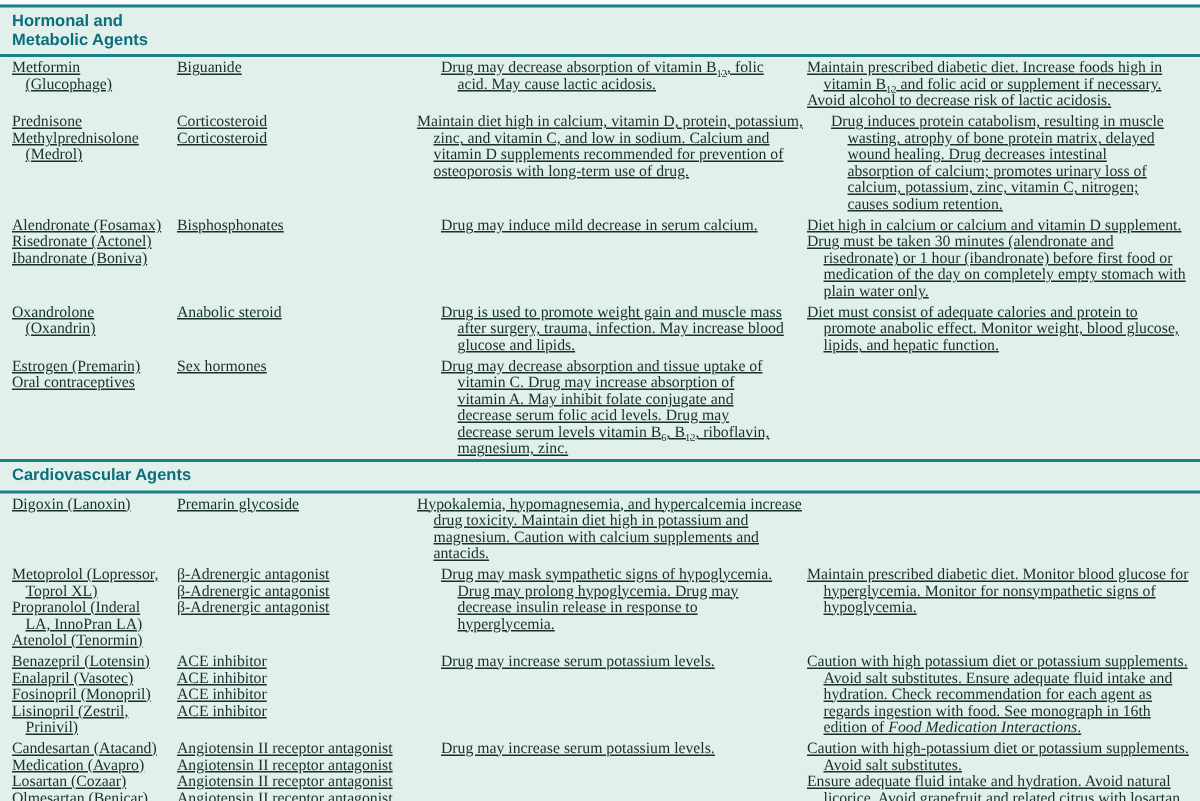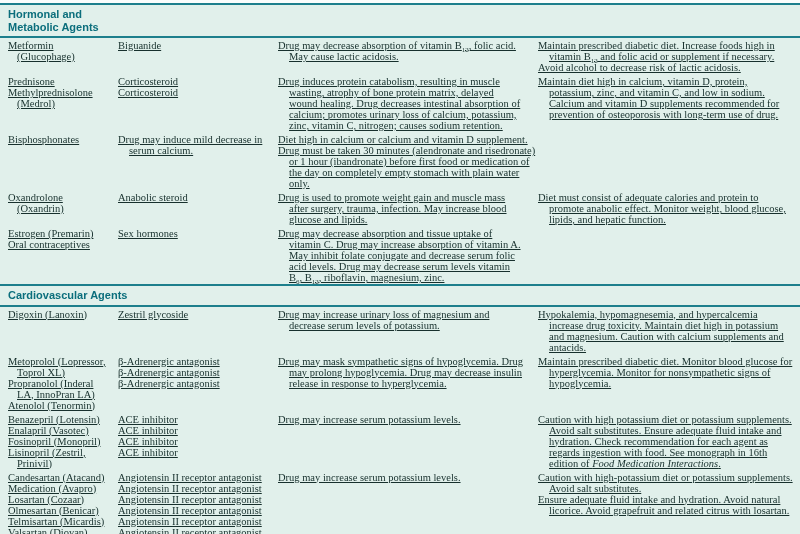--- a/index.html
+++ b/index.html
@@ -19,21 +19,21 @@
     font-weight:bold;font-size:11px;line-height:12.5px;
     color:var(--accent,#0b6e7c);
   }
   .row{
     display:grid;
     grid-template-columns:110px 160px 260px 1fr;
     padding:2px 6px 1px 8px;
     text-decoration:underline;
   }
   .cell{padding-right:6px;}
-  .cell.col3{padding-right:14px;}
+  .cell.col3{padding-right:14px;margin-left:16px;}
   .cell.col4{padding-right:0;}
   .drug{padding-left:9px;text-indent:-9px;}
   .cls{white-space:nowrap;}
   .para{padding-left:11px;text-indent:-11px;margin:0;}
   sub{font-size:7px;line-height:0;}
 </style>
 </head>
 <body style="--accent: #0b6e7c; --rule: #1d7f8c; --bg: #e1f0eb;">
 
 <div class="top-strip"></div>
@@ -59,28 +59,33 @@
     </div>
     <div class="row">
       <div class="cell col1">
         <div class="drug">Prednisone</div>
         <div class="drug">Methylprednisolone (Medrol)</div>
       </div>
       <div class="cell col2">
         <div class="cls">Corticosteroid</div>
         <div class="cls">Corticosteroid</div>
       </div>
+      <div class="cell col4">
+        <div class="para">Maintain diet high in calcium, vitamin D, protein, potassium, zinc, and vitamin C, and low in sodium. Calcium and vitamin D supplements recommended for prevention of osteoporosis with long-term use of drug.</div>
+      </div>
       <div class="cell col3">
         <div class="para">Drug induces protein catabolism, resulting in muscle wasting, atrophy of bone protein matrix, delayed wound healing. Drug decreases intestinal absorption of calcium; promotes urinary loss of calcium, potassium, zinc, vitamin C, nitrogen; causes sodium retention.</div>
       </div>
-      <div class="cell col4">
-        <div class="para">Maintain diet high in calcium, vitamin D, protein, potassium, zinc, and vitamin C, and low in sodium. Calcium and vitamin D supplements recommended for prevention of osteoporosis with long-term use of drug.</div>
-      </div>
     </div>
     <div class="row">
+      <div class="cell col1">
+        <div class="drug">Alendronate (Fosamax)</div>
+        <div class="drug">Risedronate (Actonel)</div>
+        <div class="drug">Ibandronate (Boniva)</div>
+      </div>
       <div class="cell col2">
         <div class="cls">Bisphosphonates</div>
       </div>
       <div class="cell col3">
         <div class="para">Drug may induce mild decrease in serum calcium.</div>
       </div>
       <div class="cell col4">
         <div class="para">Diet high in calcium or calcium and vitamin D supplement.</div>
         <div class="para">Drug must be taken 30 minutes (alendronate and risedronate) or 1 hour (ibandronate) before first food or medication of the day on completely empty stomach with plain water only.</div>
       </div>
@@ -112,24 +117,21 @@
       </div>
     </div>
     <div class="section-header">
       <div class="hl">Cardiovascular Agents</div>
     </div>
     <div class="row">
       <div class="cell col1">
         <div class="drug">Digoxin (Lanoxin)</div>
       </div>
       <div class="cell col2">
-        <div class="cls">Zestril glycoside</div>
-      </div>
-      <div class="cell col3">
-        <div class="para">Drug may increase urinary loss of magnesium and decrease serum levels of potassium.</div>
+        <div class="cls">Premarin glycoside</div>
       </div>
       <div class="cell col4">
         <div class="para">Hypokalemia, hypomagnesemia, and hypercalcemia increase drug toxicity. Maintain diet high in potassium and magnesium. Caution with calcium supplements and antacids.</div>
       </div>
     </div>
     <div class="row">
       <div class="cell col1">
         <div class="drug">Metoprolol (Lopressor, Toprol XL)</div>
         <div class="drug">Propranolol (Inderal LA, InnoPran LA)</div>
         <div class="drug">Atenolol (Tenormin)</div>

